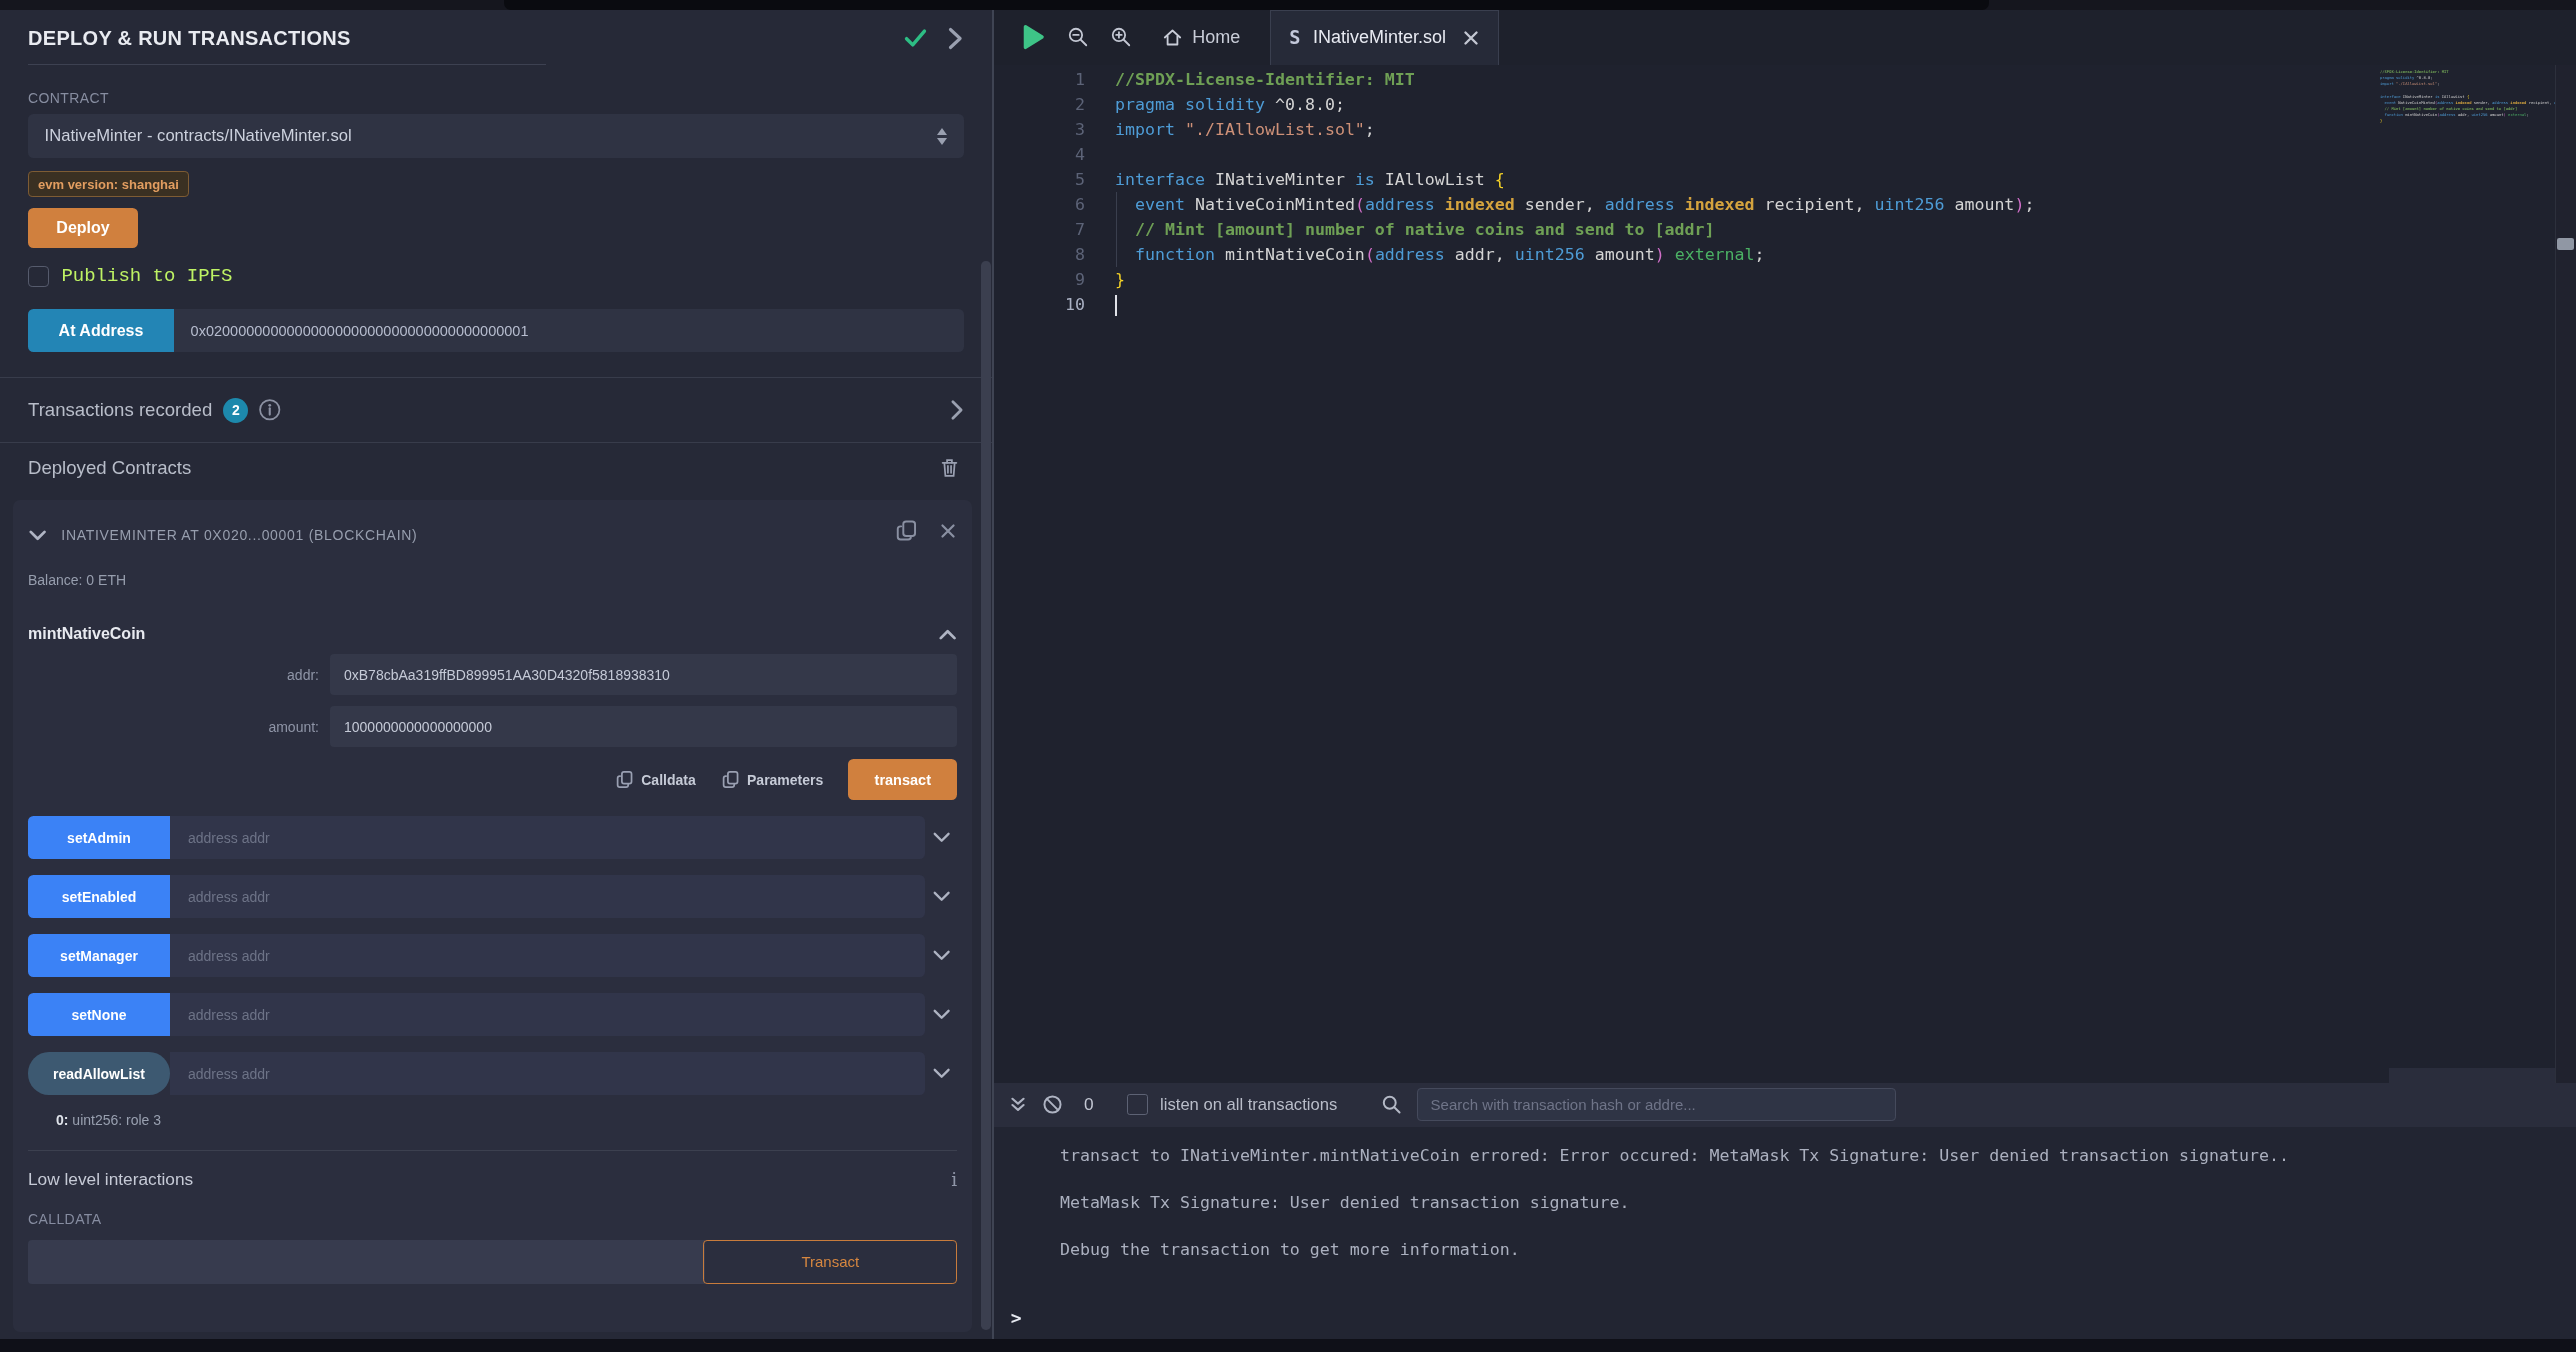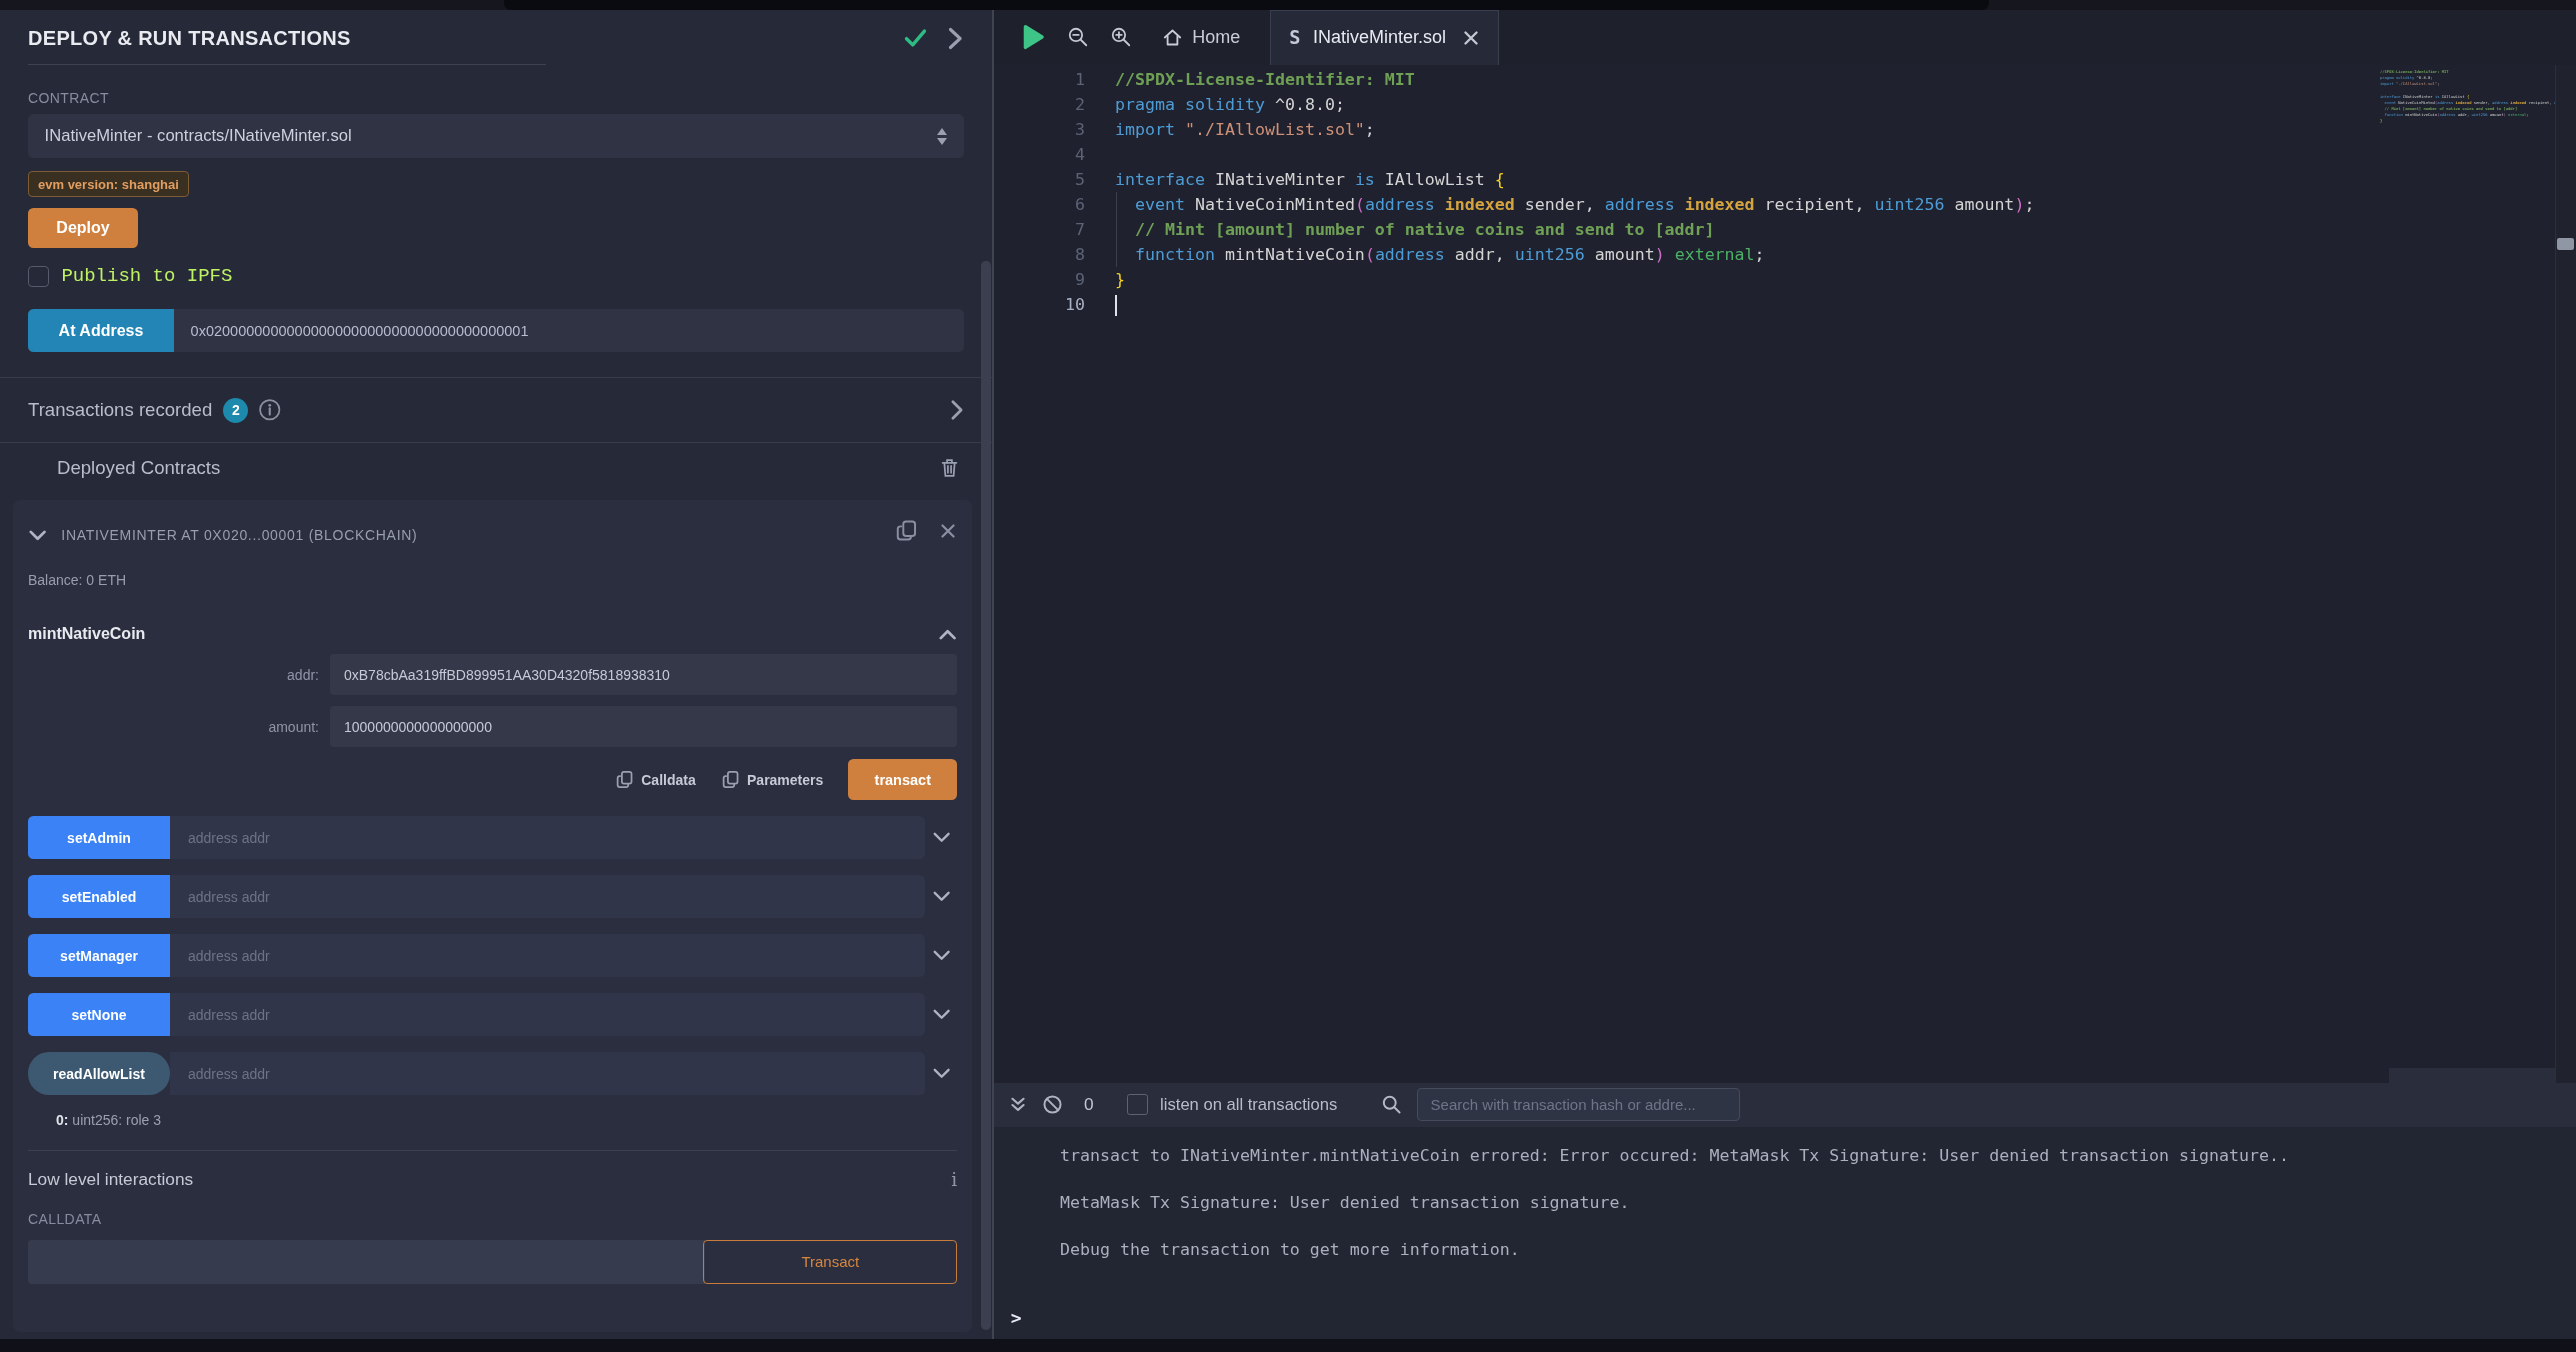--- a/index.html
+++ b/index.html
@@ -31,21 +31,21 @@
   .chk-label{font-size:19px;color:#bef264;font-family:Liberation Mono, monospace;}
   .ataddr-row{margin-top:22px;height:43px;display:flex;border-radius:5.5px;overflow:hidden;}
   .ataddr-btn{width:146px;flex:none;background:#2385b5;color:#fff;font-weight:600;font-size:16px;display:flex;align-items:center;justify-content:center;cursor:pointer;}
   .ataddr-input{flex:1;background:#2f3343;border:0;outline:none;color:#b7bdcf;font-size:14.5px;padding:0 16.6px;min-width:0;}
   .full-div{height:1.4px;background:#383c4b;margin:0 -28px;}
   .mt36{margin-top:25px;}
   .section-row{display:flex;align-items:center;padding:19.3px 0;}
   .section-title{font-size:18.6px;color:#b8bdc9;}
   .tx-badge{width:25px;height:25px;border-radius:50%;background:#1d89ac;color:#fff;font-size:14px;font-weight:700;display:flex;align-items:center;justify-content:center;margin-left:11px;flex:none;}
   .sp{flex:1;}
-  .deployed-row{display:flex;align-items:flex-start;padding:14px 0 9.7px;margin-left:29px;}
+  .deployed-row{display:flex;align-items:flex-start;padding:14px 0 9.7px;}
 
   .card{margin:11px -8.3px 0 -15px;background:#2b2e3e;border-radius:7px;padding:18px 15px 48px;}
   .card-head{display:flex;align-items:flex-end;}
   .card-title{font-size:14px;color:#979eae;letter-spacing:0.7px;margin-left:14px;flex:1;}
   .card-head-icons{display:flex;align-items:center;gap:21px;}
   .card-balance{margin-top:29px;font-size:14px;color:#979eae;}
   .fn-head{margin-top:37px;display:flex;align-items:center;}
   .fn-name{font-size:16px;font-weight:700;color:#e8eaf0;flex:1;}
   .field-row{margin-top:11px;display:flex;align-items:center;}
   .field-label{width:302px;text-align:right;padding-right:11px;font-size:14px;color:#8f95a7;flex:none;}
@@ -102,21 +102,21 @@
   .scroll-thumb-right{position:absolute;right:2.1px;top:173px;width:16.6px;height:12.4px;background:#9097a4;border-radius:2.1px;}
 
   
   .terminal{height:256px;flex:none;display:flex;flex-direction:column;min-width:0;}
   .term-toolbar{height:44px;flex:none;background:#2a2d3c;display:flex;align-items:center;}
   .tt-ic{margin-left:15px;cursor:pointer;}
   .term-count{font-size:17.3px;color:#c3c7d3;margin-left:21px;}
   .term-chk{width:21px;height:21px;border:1.4px solid #5d6274;border-radius:2.8px;margin-left:33px;cursor:pointer;flex:none;}
   .term-listen{font-size:16.6px;color:#b9bdc9;margin-left:12.4px;}
   .term-search-ic{margin-left:44px;cursor:pointer;}
-  .term-search{margin-left:15px;width:323px;height:33px;background:#2f3445;border:0.7px solid #454a5c;border-radius:4.1px;outline:none;color:#ccd1dd;font-size:15px;padding:0 12.4px;}
+  .term-search{margin-left:15px;width:479px;height:33px;background:#2f3445;border:0.7px solid #454a5c;border-radius:4.1px;outline:none;color:#ccd1dd;font-size:15px;padding:0 12.4px;}
   .term-search::placeholder{color:#6f7488;}
   .term-body{flex:1;background:#222532;font-family:"DejaVu Sans Mono", monospace;font-size:16.6px;color:#abb0bf;padding:19.3px 21px 0 66px;position:relative;min-width:0;overflow:hidden;}
   .term-line{margin-bottom:28px;white-space:pre;}
   .term-prompt{position:absolute;left:16.6px;bottom:11px;font-size:18px;font-weight:700;color:#e6e9f0;}
 
   .footer{height:14px;background:#0f1018;}
 </style>
 </head>
 <body>
 

